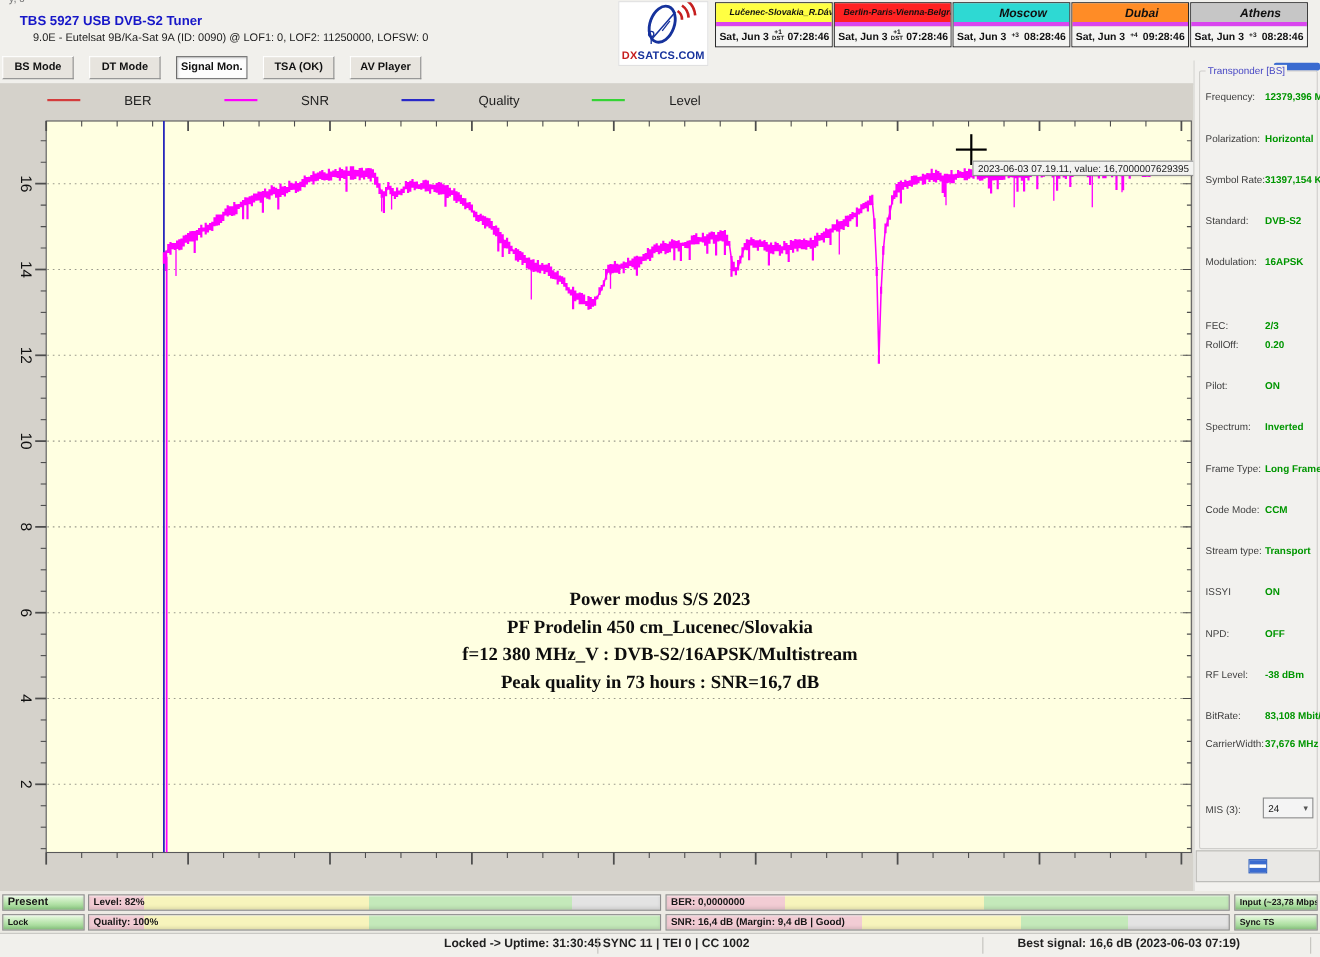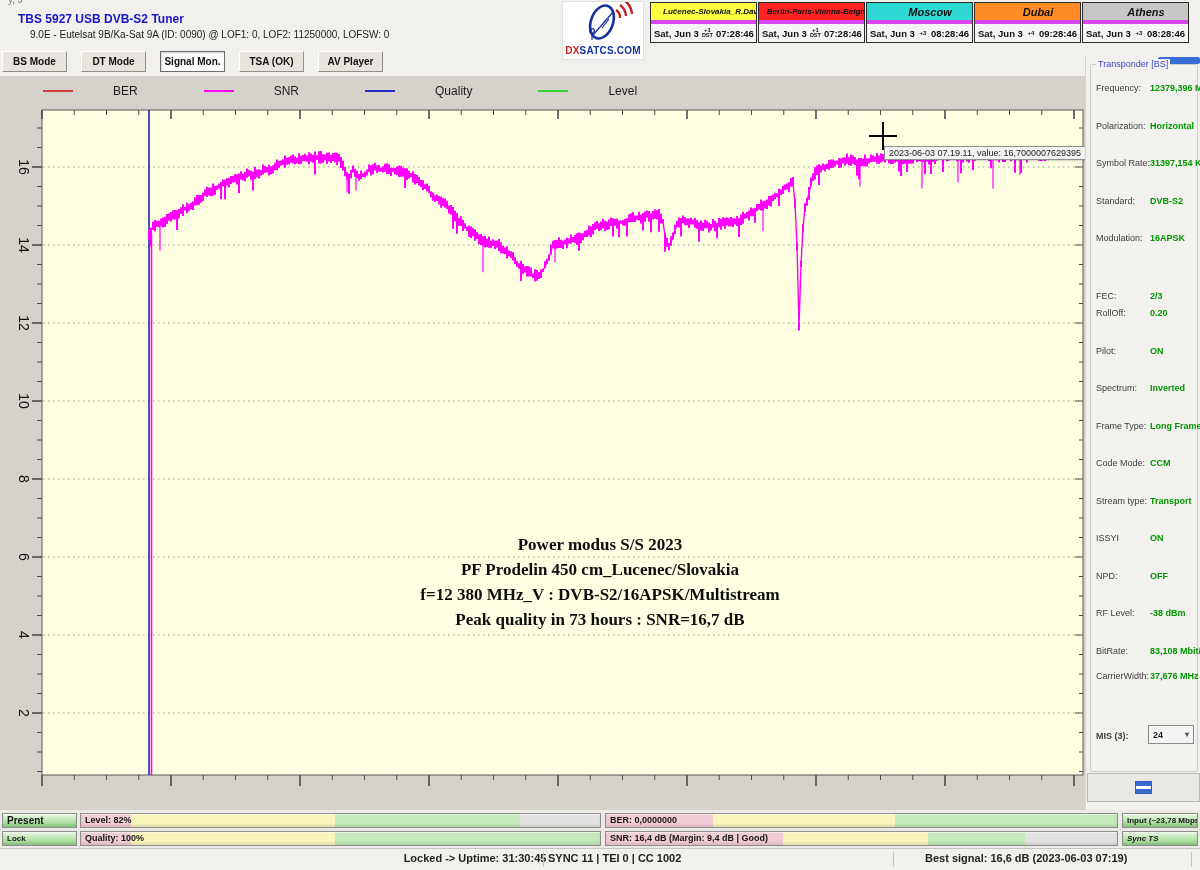--- a/index.html
+++ b/index.html
@@ -42,21 +42,21 @@
   .xhair{position:absolute;background:#000;}
   #xhair-h{left:869px;top:59px;width:28px;height:2px;}
   #xhair-v{left:882px;top:46px;width:2px;height:28px;}
   
   #sidebar{position:absolute;left:1085px;top:55px;width:115px;height:755px;background:#f2f1ee;border-left:1px solid #d6d5d2;box-sizing:border-box;}
   #side-thumb{position:absolute;left:72px;top:2px;width:42px;height:7px;background:#3a6bd0;border-radius:2px;}
   #groupbox{position:absolute;left:4px;top:9px;width:106px;height:706px;border:1px solid #cfcecb;border-radius:2px;}
   #groupbox-title{position:absolute;left:5px;top:-6px;background:#f2f1ee;color:#4747c4;font-size:9px;padding:0 2px;white-space:nowrap;}
   .fld{position:absolute;left:5px;width:98px;font-size:9px;white-space:nowrap;}
   .fld .lbl{color:#3d3d3d;} .fld .val{position:absolute;left:54px;color:#009600;font-weight:bold;}
-  #mis-row{position:absolute;left:5px;top:666px;font-size:9px;color:#3d3d3d;width:98px;font-weight:bold;}
+  #mis-row{position:absolute;left:5px;top:666px;font-size:9px;color:#3d3d3d;width:98px;}
   #mis-select{position:absolute;left:52px;top:-6px;width:46px;height:19px;background:#f4f4f4;border:1px solid #8a8a8a;font-size:9px;color:#222;display:flex;align-items:center;padding:0 4px;box-sizing:border-box;}
   #mis-select .chev{margin-left:auto;font-size:8px;color:#555;}
   #side-button{position:absolute;left:1px;top:718px;width:111px;height:27px;background:#e9e8e5;border:1px solid #b9b8b5;display:flex;align-items:center;justify-content:center;}
   #side-button .ticon{width:15px;height:11px;border:1px solid #2f5fbe;display:flex;flex-direction:column;}
   #side-button .ticon i{flex:1;} .ticon .b{background:#3a6bd0;} .ticon .w{background:#fff;}
   
   #bars{position:absolute;left:0;top:810px;width:1200px;height:38px;background:#eceae4;}
   .bar{position:absolute;height:15px;border:1px solid #8e8e8e;box-sizing:border-box;font-size:9px;font-weight:bold;color:#161616;
        line-height:13px;padding-left:4px;white-space:nowrap;overflow:hidden;
        box-shadow:inset 0 1px 0 rgba(255,255,255,.55), inset 0 -2px 3px rgba(0,0,0,.10);}
@@ -391,21 +391,21 @@
   </div>
 
   <div id="bars">
       <div class="bar green" style="left: 2px; width: 75px; top: 3px; font-size: 10px;">Present</div>
       <div class="bar" style="left: 80px; width: 521px; top: 3px; background: linear-gradient(90deg, rgb(242, 204, 212) 0%, rgb(242, 204, 212) 9.6%, rgb(247, 244, 188) 9.6%, rgb(247, 244, 188) 49%, rgb(196, 233, 186) 49%, rgb(196, 233, 186) 84.5%, rgb(227, 227, 227) 84.5%, rgb(227, 227, 227) 100%);">Level: 82%</div>
       <div class="bar" style="left: 605px; width: 513px; top: 3px; background: linear-gradient(90deg, rgb(242, 204, 212) 0%, rgb(242, 204, 212) 21%, rgb(247, 244, 188) 21%, rgb(247, 244, 188) 56.5%, rgb(196, 233, 186) 56.5%, rgb(196, 233, 186) 100%);">BER: 0,0000000</div>
       <div class="bar green" style="left: 1122px; width: 76px; top: 3px; font-size: 8px;">Input (~23,78 Mbps)</div>
       <div class="bar green" style="left: 2px; width: 75px; top: 21px; font-size: 8px;">Lock</div>
       <div class="bar" style="left: 80px; width: 521px; top: 21px; background: linear-gradient(90deg, rgb(242, 204, 212) 0%, rgb(242, 204, 212) 9.6%, rgb(247, 244, 188) 9.6%, rgb(247, 244, 188) 49%, rgb(196, 233, 186) 49%, rgb(196, 233, 186) 100%);">Quality: 100%</div>
       <div class="bar" style="left: 605px; width: 513px; top: 21px; background: linear-gradient(90deg, rgb(242, 204, 212) 0%, rgb(242, 204, 212) 34.7%, rgb(247, 244, 188) 34.7%, rgb(247, 244, 188) 63%, rgb(196, 233, 186) 63%, rgb(196, 233, 186) 82%, rgb(227, 227, 227) 82%, rgb(227, 227, 227) 100%);">SNR: 16,4 dB (Margin: 9,4 dB | Good)</div>
-      <div class="bar green" style="left: 1122px; width: 76px; top: 21px; font-size: 8px; font-style: italic;">Sync TS</div>
+      <div class="bar green" style="left: 1122px; width: 76px; top: 21px; font-size: 8px;">Sync TS</div>
     </div>
 
   <div id="statusbar">
     <div class="status-text" style="left:340px;width:270px;text-align:center;">Locked -&gt; Uptime: 31:30:45</div>
     <div class="status-text" style="left:548px;">SYNC 11 | TEI 0 | CC 1002</div>
     <div class="status-text" style="left:925px;">Best signal: 16,6 dB (2023-06-03 07:19)</div>
     <div class="status-div" style="left:543px;"></div>
     <div class="status-div" style="left:893px;"></div>
     <div class="status-div" style="left:1191px;"></div>
   </div>

